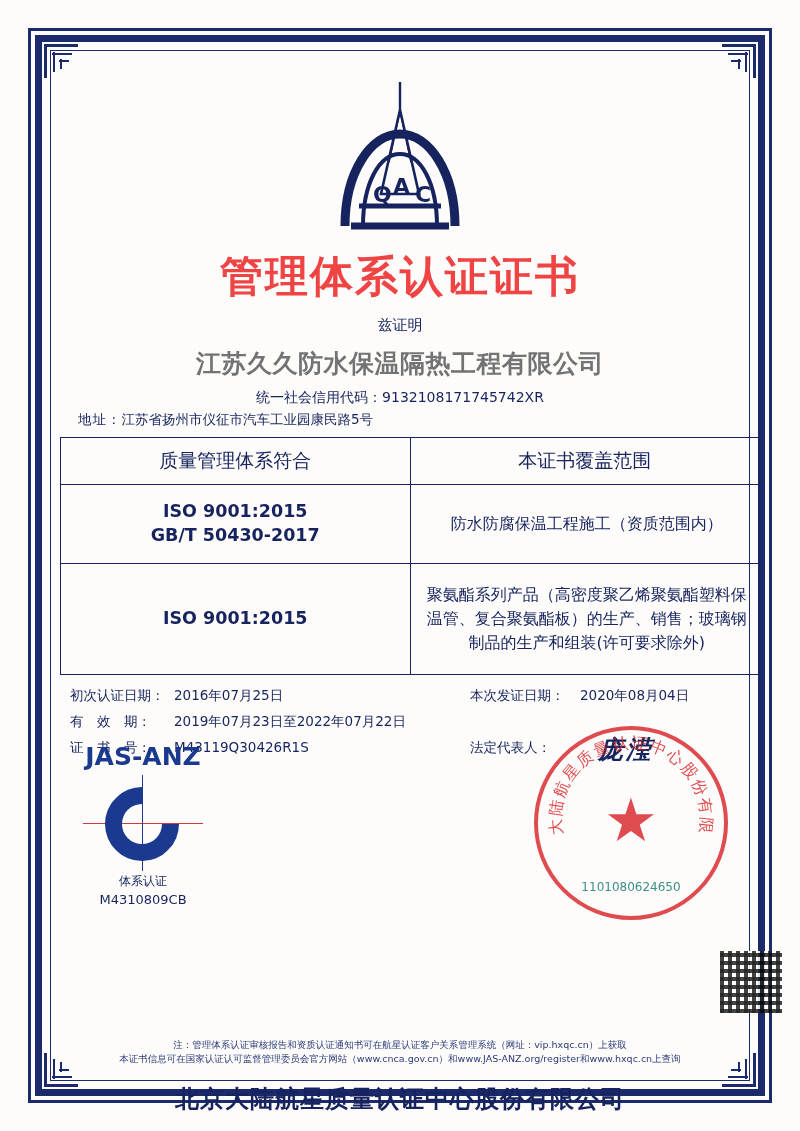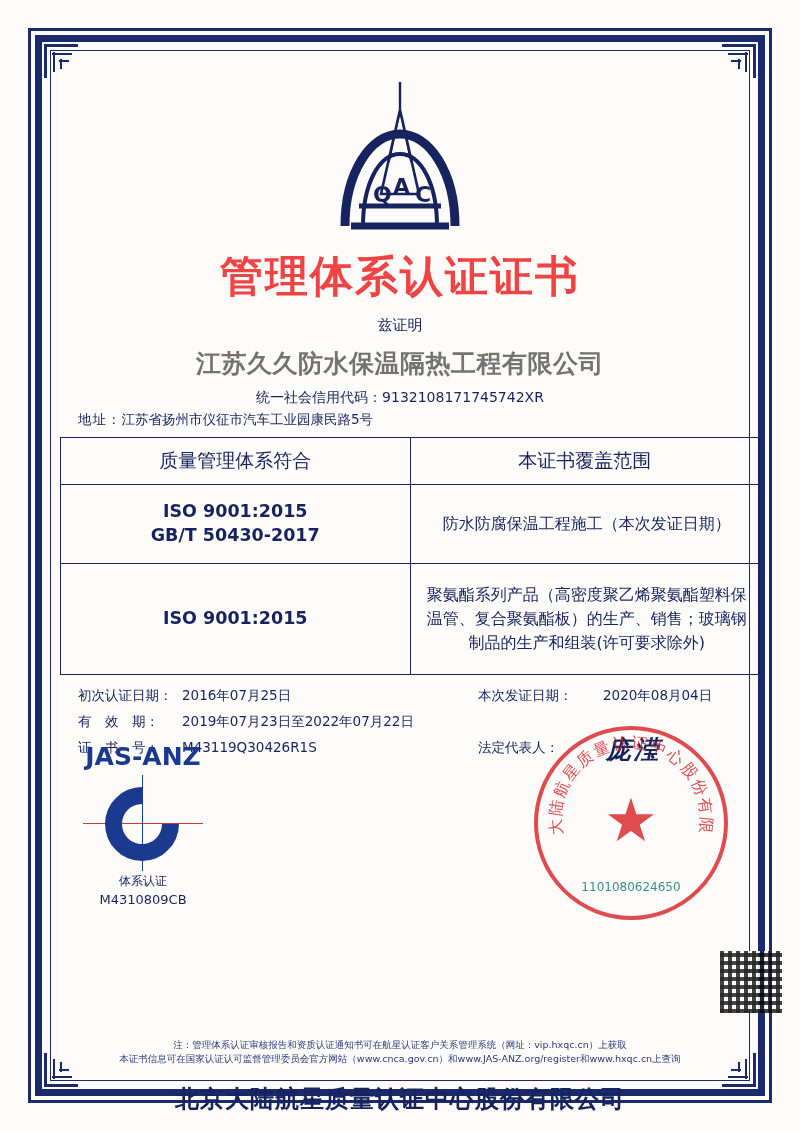--- a/index.html
+++ b/index.html
@@ -158,21 +158,21 @@
   td.scope-cell {
     font-size: 16px;
     line-height: 1.5;
     text-align: left;
     padding: 8px 10px 8px 14px;
   }
   tr.row1 td { height: 62px; }
   tr.row2 td { height: 94px; }
 
   .dates {
-    margin: 12px 18px 0 18px;
+    margin: 12px 18px 0 10px;
     font-size: 13.5px;
     color: #16235e;
     font-family: "DejaVu Sans", sans-serif;
     position: relative;
     height: 92px;
     text-align: center;
   }
   .dates .row {
     position: relative;
     height: 26px;
@@ -187,21 +187,21 @@
     left: 104px;
     top: 0;
   }
   .dates .right-lbl {
     position: absolute;
     left: 400px;
     top: 0;
   }
   .dates .right-val {
     position: absolute;
-    left: 525px;
+    left: 510px;
     top: 0;
   }
 
   .signature {
     position: absolute;
     left: 528px;
     top: -6px;
     font-family: "DejaVu Serif", serif;
     font-style: italic;
     font-weight: bold;
@@ -435,21 +435,21 @@
       <tbody>
           <tr>
         <th>质量管理体系符合</th>
         <th>本证书覆盖范围</th>
       </tr>
       <tr class="row1">
         <td class="std-cell">
           <div>ISO 9001:2015</div>
           <div>GB/T 50430-2017</div>
         </td>
-        <td class="scope-cell">防水防腐保温工程施工（本次发证日期）</td>
+        <td class="scope-cell">防水防腐保温工程施工（资质范围内）</td>
       </tr>
       <tr class="row2">
         <td class="std-cell">
           <div>ISO 9001:2015</div>
         </td>
         <td class="scope-cell">聚氨酯系列产品（高密度聚乙烯聚氨酯塑料保温管、复合聚氨酯板）的生产、销售；玻璃钢制品的生产和组装(许可要求除外)</td>
       </tr>
     </tbody>
       </table>
 

